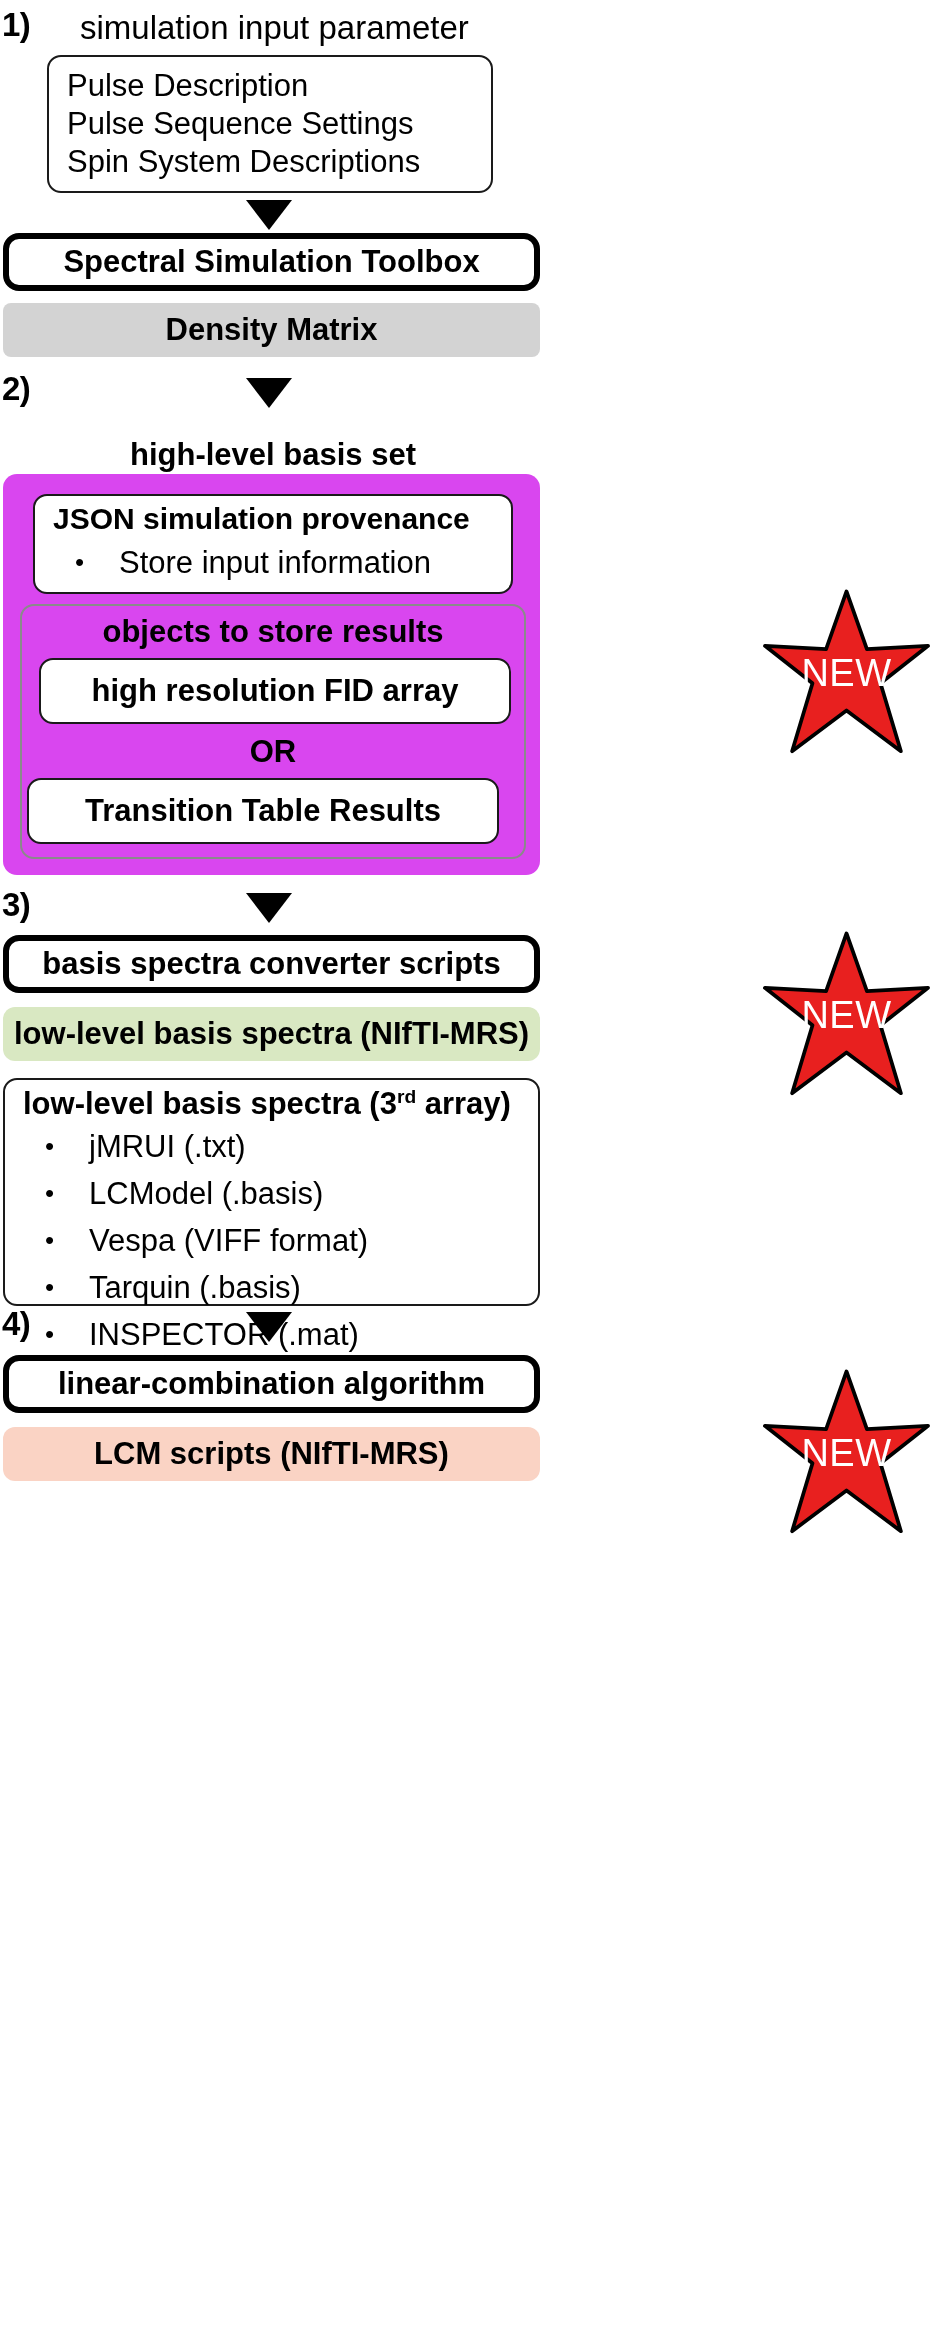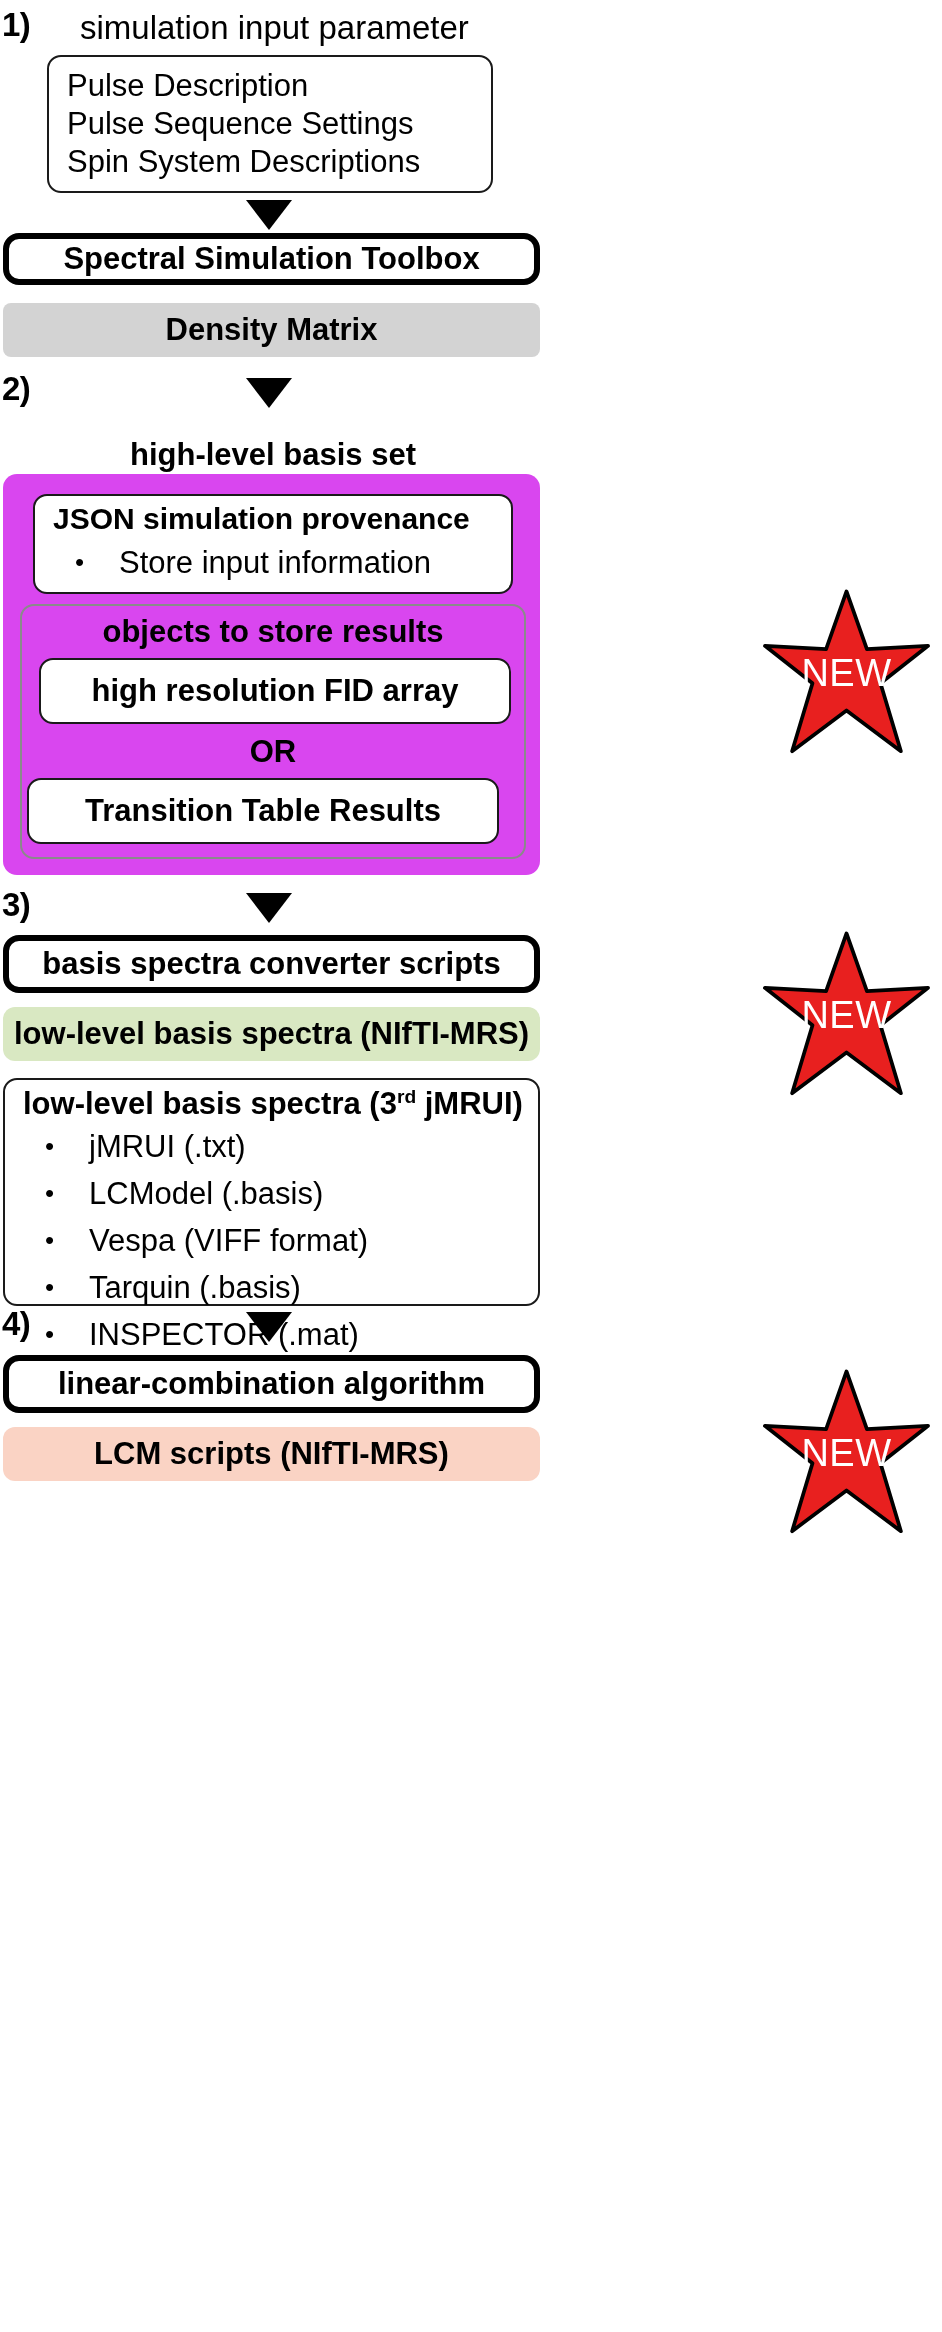--- a/index.html
+++ b/index.html
@@ -178,21 +178,21 @@
   <div class="box box-thin" style="left:47px; top:55px; width:446px; height:138px; display:block;">
     <div class="inner-pad" style="padding-top:10px;">
       <div class="t-plain">Pulse Description</div>
       <div class="t-plain">Pulse Sequence Settings</div>
       <div class="t-plain">Spin System Descriptions</div>
     </div>
   </div>
 
   <div class="arrow-down" style="left:246px; top:200px;"></div>
 
-  <div class="box box-heavy box-center" style="left:3px; top:233px; width:537px; height:52px;">
+  <div class="box box-heavy box-center" style="left:3px; top:233px; width:537px; height:58px;">
     <span class="t-bold-lg">Spectral Simulation Toolbox</span>
   </div>
 
   <div class="box box-grey box-center" style="left:3px; top:303px; width:537px; height:54px;">
     <span class="t-bold-lg">Density Matrix</span>
   </div>
 
   <div class="step-num" style="top:372px;">2)</div>
 
   <div class="arrow-down" style="left:246px; top:378px;"></div>
@@ -248,21 +248,21 @@
   <div class="star-badge" style="left:754px; top:930px; width:185px; height:170px;">
     <svg width="185" height="170" viewBox="0 0 100 100" aria-hidden="true">
       <polygon points="50,2 62,36 98,34 70,56 82,96 50,72 18,96 30,56 2,34 38,36" fill="#e8201f" stroke="#000000" stroke-width="2.2" stroke-linejoin="round"></polygon>
     </svg>
     <span class="star-label">NEW</span>
   </div>
 
   <div class="box box-thin" style="left:3px; top:1078px; width:537px; height:228px; display:block;">
     <div class="inner-pad" style="padding-top:6px;">
       <div class="t-bold" style="font-size:31px; margin-bottom:1px;">
-        <span>low-level basis spectra (3</span><sup>rd</sup><span> jMRUI)</span>
+        <span>low-level basis spectra (3</span><sup>rd</sup><span> array)</span>
       </div>
       <ul class="bullet-list">
         <li>jMRUI (.txt)</li>
         <li>LCModel (.basis)</li>
         <li>Vespa (VIFF format)</li>
         <li>Tarquin (.basis)</li>
         <li>INSPECTOR (.mat)</li>
       </ul>
     </div>
   </div>

